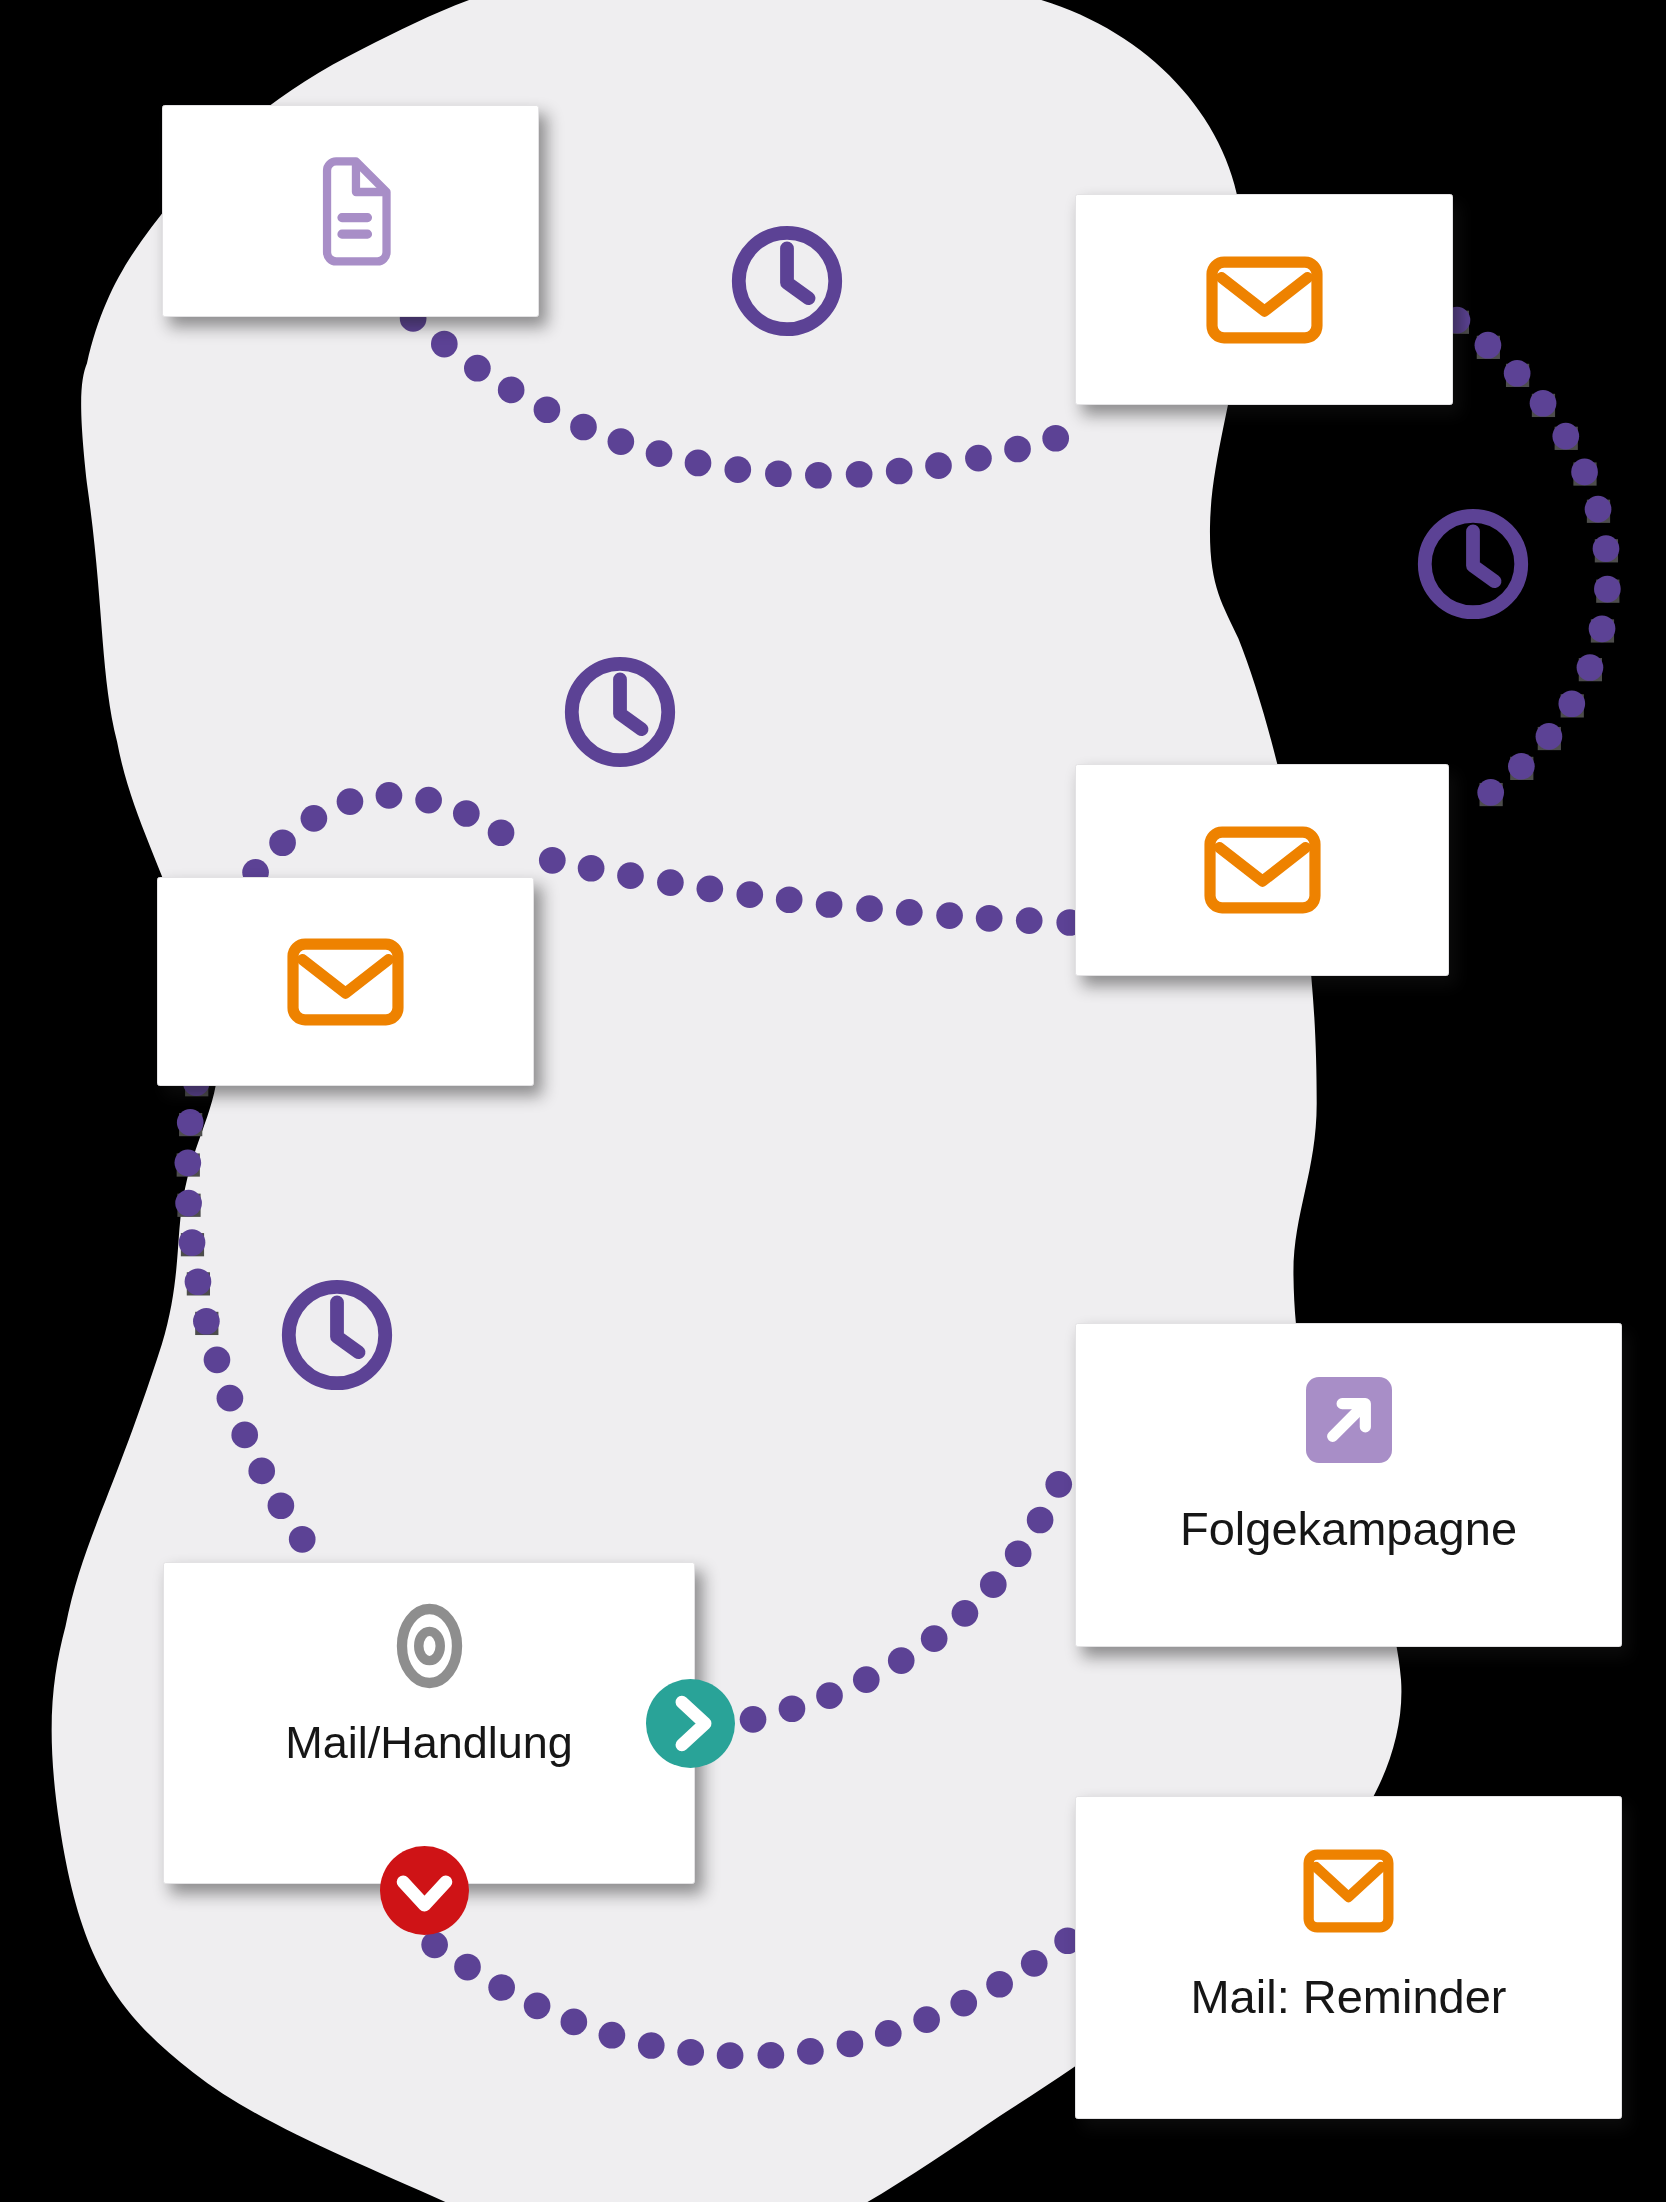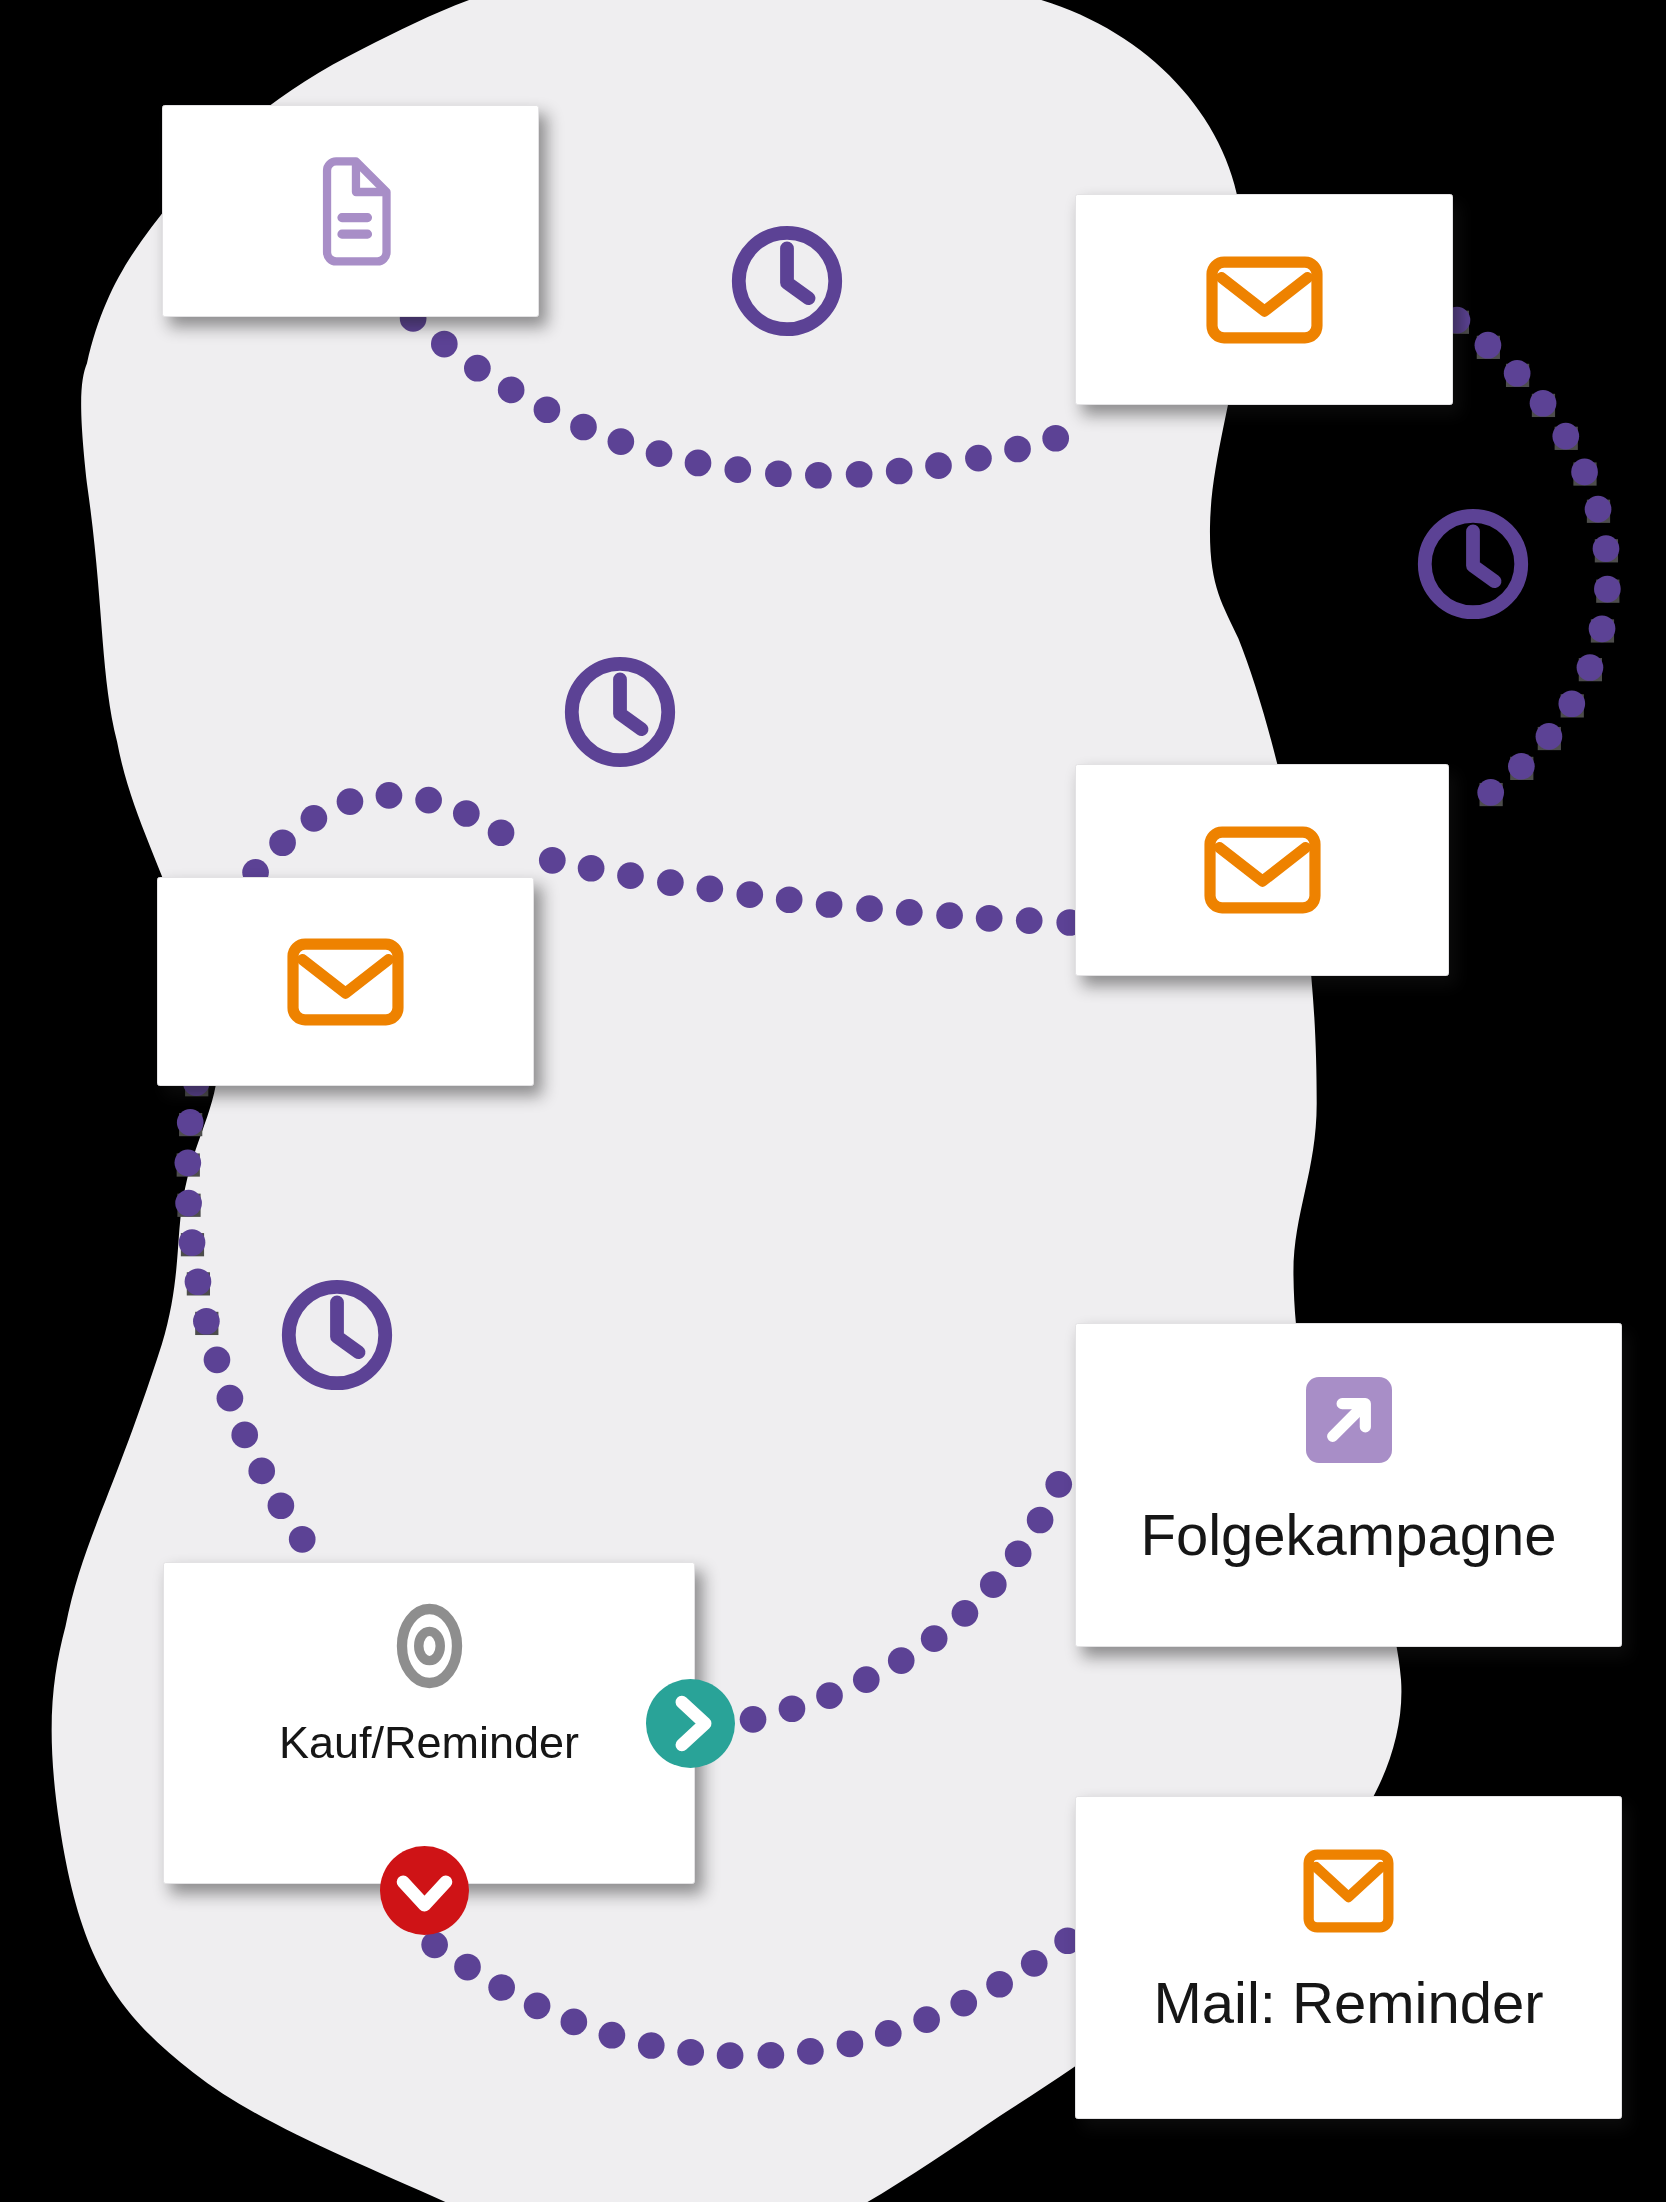--- a/index.html
+++ b/index.html
@@ -24,21 +24,21 @@
   }
   .layer{position:absolute;left:0;top:0;width:100%;height:100%;pointer-events:none}
   .card{
     position:absolute;background:var(--card-bg);
     border:1.7px solid #e3e2e4;border-radius:2.6px;
     box-shadow:7.7px 9.5px 15.5px rgba(25,25,25,.45);
     display:flex;flex-direction:column;align-items:center;justify-content:center;
   }
   .card.labeled{justify-content:flex-start}
   .card-label{
-    color:var(--text);font-size:58px;line-height:1.18;text-align:center;white-space:nowrap;
+    color:var(--text);font-size:47px;line-height:1.18;text-align:center;white-space:nowrap;
   }
   .decision-label{font-size:45px;line-height:59px}
   .icon{display:block}
   .clock{position:absolute;width:124px;height:124px}
   .badge{position:absolute;width:89px;height:89px}
   
   #card-document      {left:162px; top:105px;  width:377px;height:212px}
   #card-mail-top-right{left:1075px;top:194px;  width:378px;height:211px}
   #card-mail-mid-right{left:1075px;top:764px;  width:374px;height:212px}
   #card-mail-mid-left {left:157px; top:877px; width:377px;height:209px}
@@ -284,21 +284,21 @@
     </svg>
     <div class="card-label">Folgekampagne</div>
   </div>
 
   <div class="card labeled" id="card-decision">
     <svg class="icon" viewBox="0 0 80 100" width="69" height="86">
       <ellipse class="stroke-gray" cx="40" cy="50" rx="32" ry="43" stroke-width="12"></ellipse>
       <ellipse class="stroke-gray" cx="40" cy="50" rx="12.5" ry="17" stroke-width="11"></ellipse>
     </svg>
     <div class="card-label decision-label">
-      <div>Kauf/Reminder</div>
+      <div>Mail/Handlung</div>
     </div>
   </div>
 
   <div class="card labeled" id="card-reminder">
     <svg class="icon" viewBox="0 0 106 98" width="91" height="84">
       <rect class="stroke-orange" x="6.5" y="6.5" width="93" height="85" rx="10" stroke-width="12"></rect>
       <path class="stroke-orange" d="M15 21 L53 56 L91 21" stroke-width="12" stroke-linecap="round" stroke-linejoin="round"></path>
     </svg>
     <div class="card-label">Mail: Reminder</div>
   </div>

